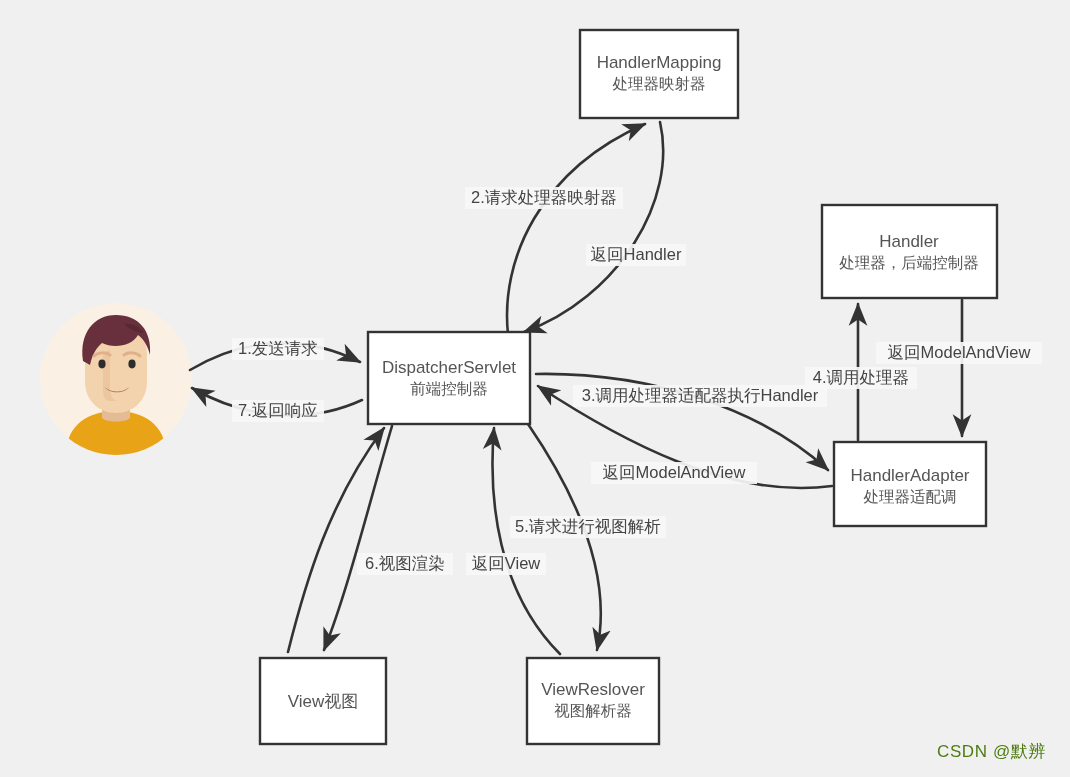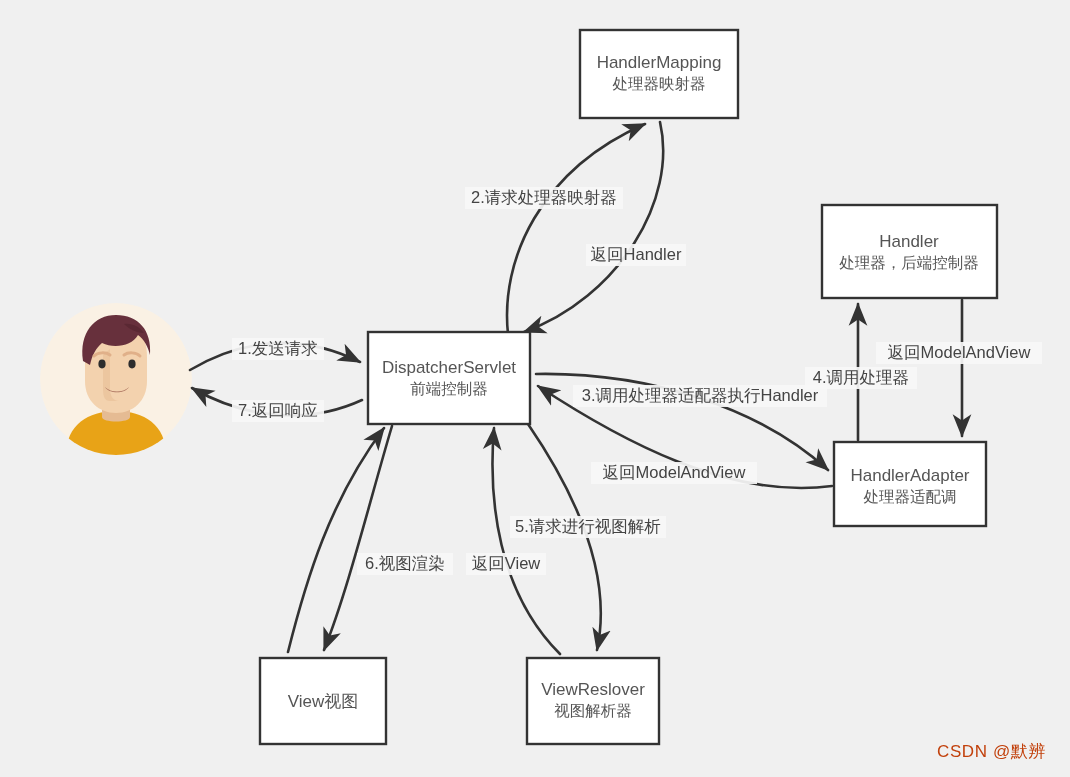--- a/index.html
+++ b/index.html
@@ -60,21 +60,21 @@
   .edge-label-bg {
     fill: #f7f7f7;
     opacity: 0.92;
   }
   .watermark {
     position: absolute;
     right: 24px;
     bottom: 14px;
     font-family: "Liberation Sans", "DejaVu Sans", sans-serif;
     font-size: 17px;
-    color: #c2410c;
+    color: #4d7c0f;
     letter-spacing: 0.6px;
     user-select: none;
   }
   .avatar-wrap {
     position: absolute;
     left: 40px;
     top: 303px;
     width: 152px;
     height: 152px;
   }

